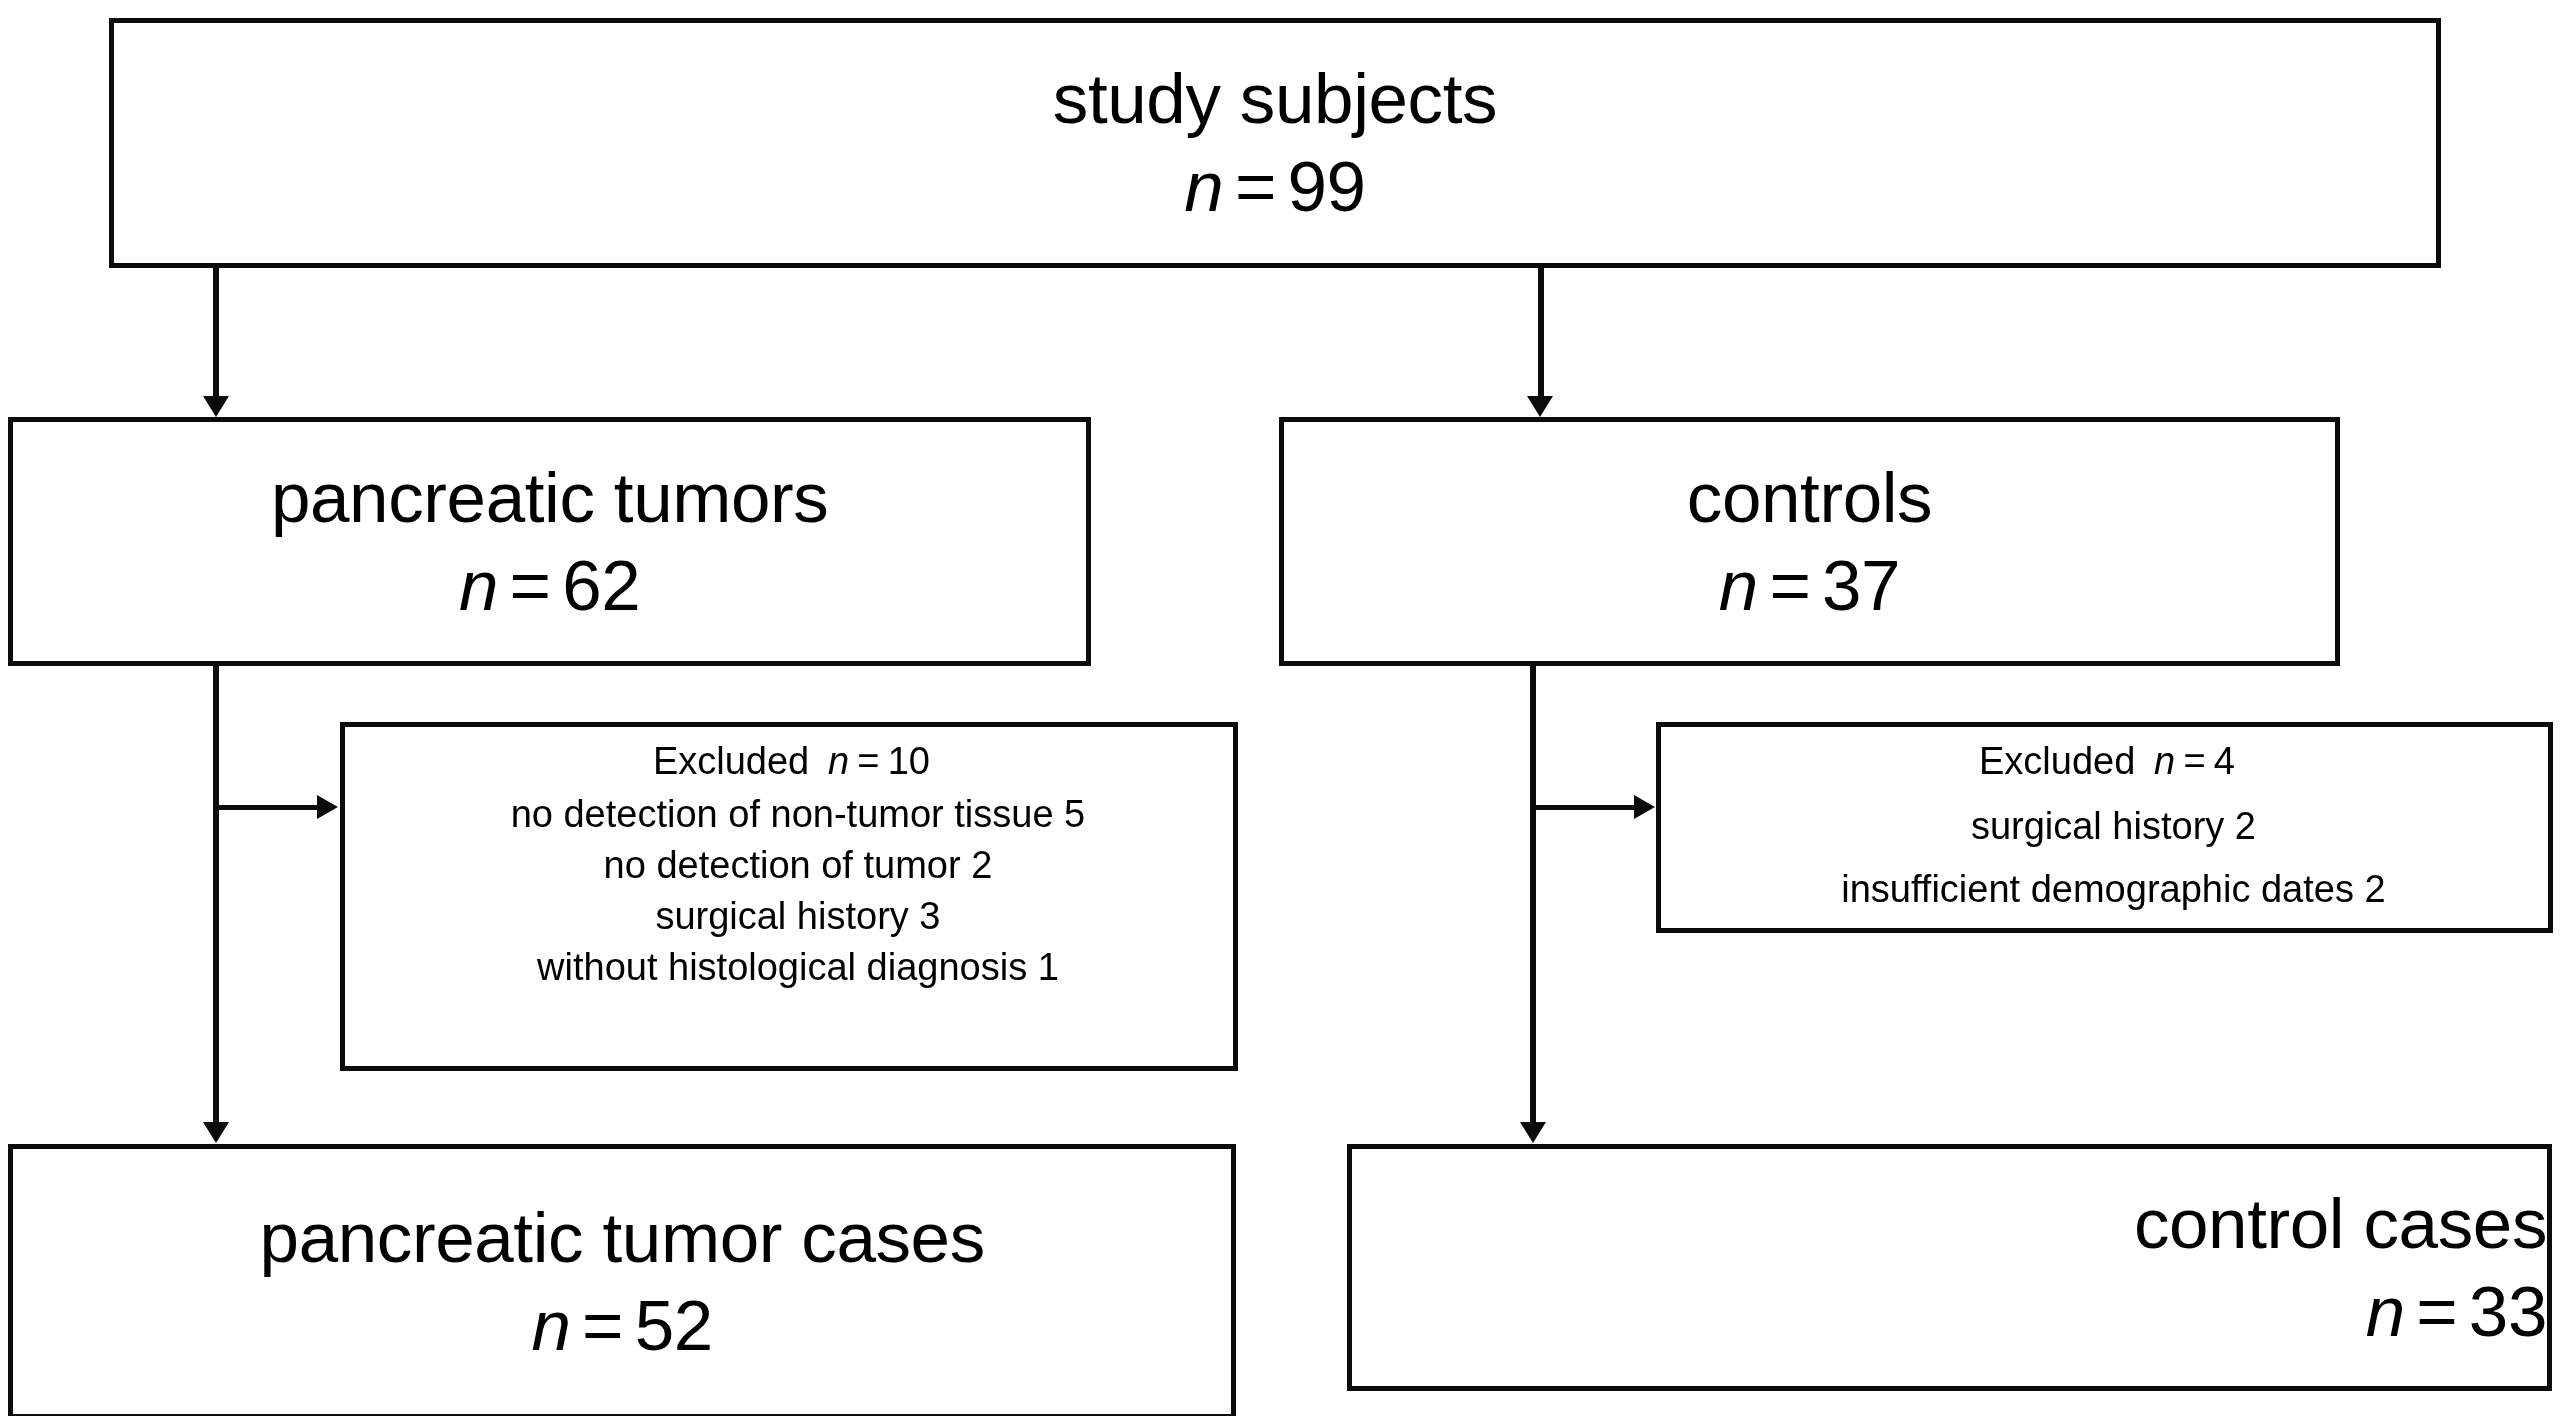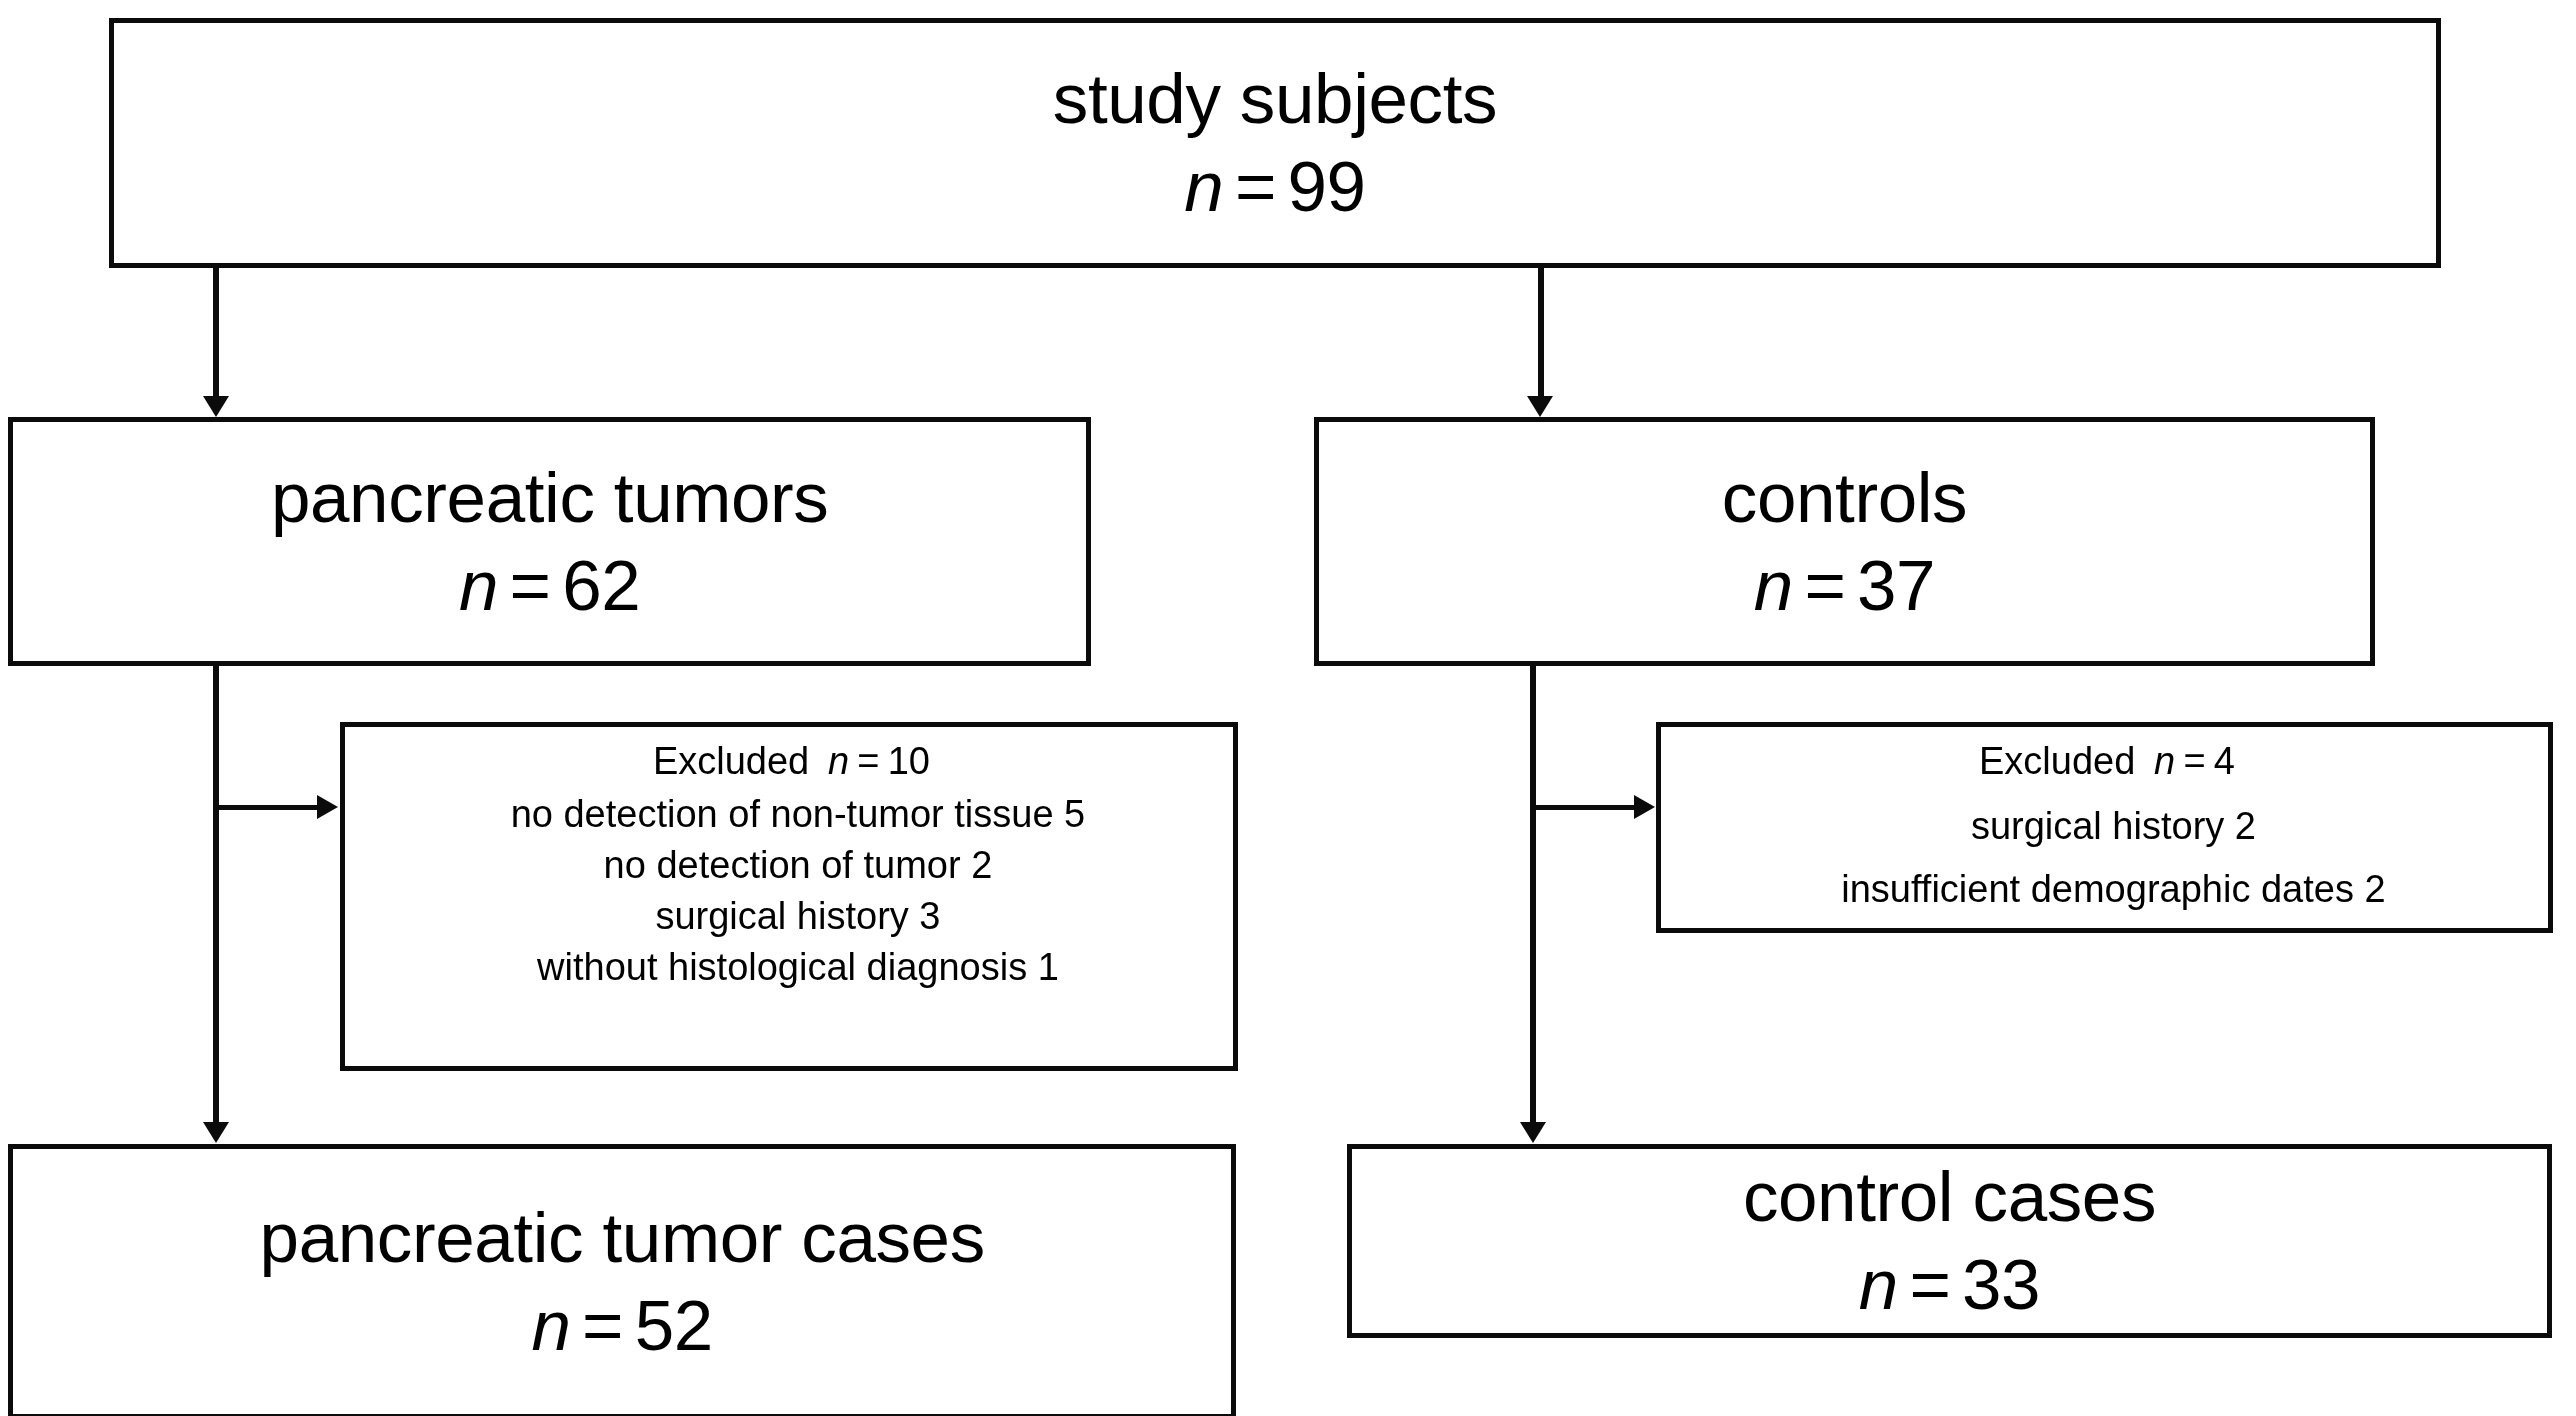--- a/index.html
+++ b/index.html
@@ -109,21 +109,21 @@
   <div class="vline" style="left:1538px; top:268px; height:130px;"></div>
   <div class="arrow-down" style="left:1527px; top:396px;"></div>
 
   <div class="node node-big" style="left:8.2px; top:417px; width:1083px; height:249px;">
     <div class="line">pancreatic tumors</div>
     <div class="line count">
       <span class="ital">n</span><span style="margin:0 11.5px;">=</span><span>62</span>
     </div>
   </div>
 
-  <div class="node node-big" style="left:1279px; top:417px; width:1061px; height:249px;margin-left:35px;">
+  <div class="node node-big" style="left:1279px; top:417px; width:1061px; height:249px;">
     <div class="line">controls</div>
     <div class="line count">
       <span class="ital">n</span><span style="margin:0 11.5px;">=</span><span>37</span>
     </div>
   </div>
 
   <div class="vline" style="left:213px; top:666px; height:458px;"></div>
   <div class="arrow-down" style="left:203px; top:1122px;"></div>
 
   <div class="hline" style="left:213px; top:805px; width:105px;"></div>
@@ -155,21 +155,21 @@
     <div class="line sub">insufficient demographic dates 2</div>
   </div>
 
   <div class="node node-big" style="left:8.2px; top:1144px; width:1228px; height:275px;">
     <div class="line">pancreatic tumor cases</div>
     <div class="line count">
       <span class="ital">n</span><span style="margin:0 11.5px;">=</span><span>52</span>
     </div>
   </div>
 
-  <div class="node node-big" style="left:1347px; top:1144px; width:1205px; height:194px;">
+  <div class="node node-big" style="left:1347px; top:1144px; width:1205px; height:247px;align-items:flex-end;">
     <div class="line">control cases</div>
     <div class="line count">
       <span class="ital">n</span><span style="margin:0 11.5px;">=</span><span>33</span>
     </div>
   </div>
 
 </div>
 
 
 </body></html>

